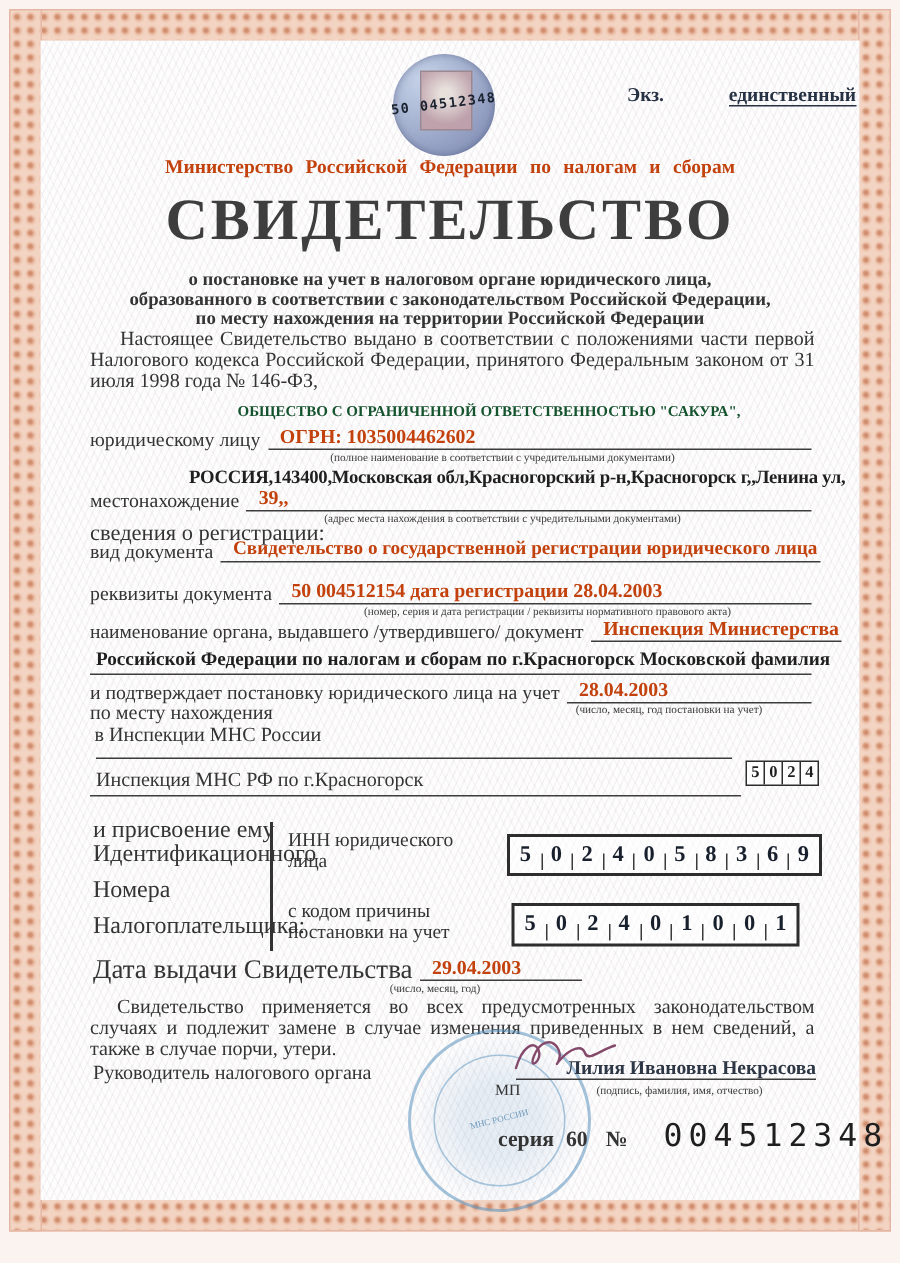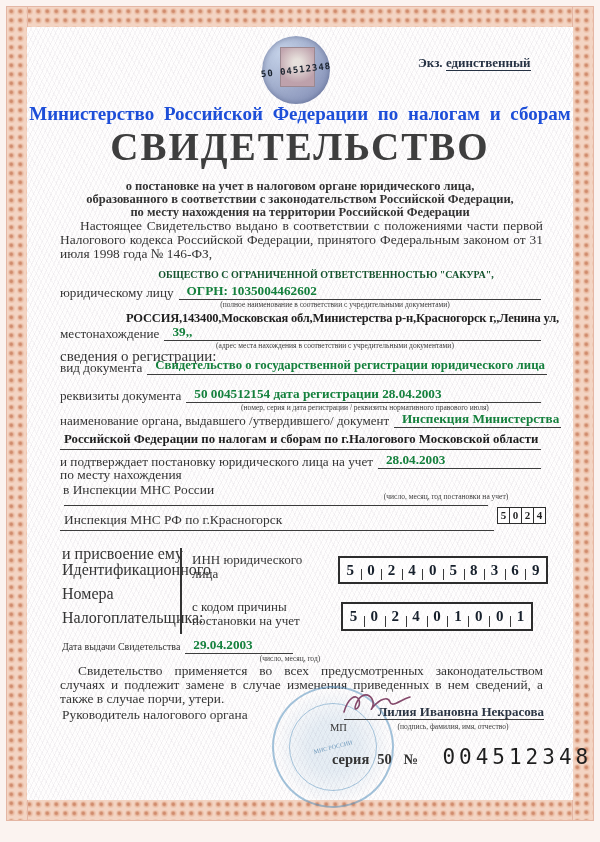--- a/index.html
+++ b/index.html
@@ -19,21 +19,21 @@
   .interior{position:absolute;left:27px;top:27px;right:27px;bottom:42px;background:
       repeating-linear-gradient(115deg, rgba(188,178,192,.14) 0 1px, transparent 1px 4px),
       repeating-linear-gradient(62deg, rgba(188,178,192,.10) 0 1px, transparent 1px 5px),
       #fefdfd;}
   .abs{position:absolute;}
   .ctr{width:100%;text-align:center;}
   .b{font-weight:bold;}
   .cap{position:absolute;font-size:7.5px;line-height:8px;color:#3c3c3c;text-align:center;}
   .row{position:absolute;display:flex;align-items:flex-end;font-size:13.2px;line-height:15px;}
   .row .lbl{white-space:nowrap;padding-right:5px;}
-  .row .val{flex:1;border-bottom:1px solid #3d3d3d;font-weight:bold;padding:0 2px 1px 8px;white-space:nowrap;color:#15803d;}
+  .row .val{flex:1;border-bottom:1px solid #3d3d3d;font-weight:bold;padding:0 2px 1px 8px;white-space:nowrap;color:#c2410c;}
   .uline{border-bottom:1px solid #3d3d3d;}
   
   .holo{position:absolute;left:262px;top:36px;width:68px;height:68px;border-radius:50%;
         background:
           radial-gradient(circle at 28% 25%, rgba(190,205,230,.9), rgba(150,165,200,.85) 45%, rgba(130,145,185,.9) 75%, rgba(110,125,165,.95)),
           radial-gradient(circle at 70% 70%, rgba(200,160,180,.5), transparent 55%);
         box-shadow: inset 0 0 6px rgba(60,70,110,.5);}
   .holo-square{position:absolute;left:18px;top:11px;width:33px;height:38px;background:
           radial-gradient(circle at 50% 40%, rgba(240,230,220,.85) 15%, rgba(193,160,168,.9) 70%);
           border:1px solid #9c8890;}
@@ -68,73 +68,73 @@
   <div class="band band-right"></div>
   <div class="interior"></div>
 
   <div class="holo">
     <div class="holo-square"></div>
     <div class="holo-num">50 04512348</div>
   </div>
 
   <div class="abs" style="left:418px;top:55px;font-size:13px;font-weight:bold;color:#263244;">
     <span>Экз.</span>
-    <span class="uline" style="border-color:#263244;">единственный</span>
-  </div>
-
-  <div class="abs ctr b" style="top:103px;font-size:19px;word-spacing:5px;color:#1d4ed8;">Министерство Российской Федерации по налогам и сборам</div>
+    <span class="uline" style="border-color:#263244;margin-left:40px;">единственный</span>
+  </div>
+
+  <div class="abs ctr b" style="top:103px;font-size:13px;word-spacing:5px;color:#c2410c;">Министерство Российской Федерации по налогам и сборам</div>
 
   <div class="abs ctr b" style="top:124px;font-size:39px;letter-spacing:2px;color:#3e3e3e;">СВИДЕТЕЛЬСТВО</div>
 
   <div class="abs ctr b" style="top:180px;font-size:12.5px;line-height:13px;">
     <div>о постановке на учет в налоговом органе юридического лица,</div>
     <div>образованного в соответствии с законодательством Российской Федерации,</div>
     <div>по месту нахождения на территории Российской Федерации</div>
   </div>
 
   <div class="abs" style="top:219px;left:60px;right:57px;font-size:13.4px;line-height:14.2px;text-align:justify;text-indent:20px;">Настоящее Свидетельство выдано в соответствии с положениями части первой Налогового кодекса Российской Федерации, принятого Федеральным законом от 31 июля 1998 года № 146-ФЗ,</div>
 
   <div class="abs b" style="top:269px;left:110px;right:58px;text-align:center;font-size:10px;white-space:nowrap;color:#14532d;">ОБЩЕСТВО С ОГРАНИЧЕННОЙ ОТВЕТСТВЕННОСТЬЮ "САКУРА",</div>
   <div class="row" style="top:283px;left:60px;right:59px;">
     <span class="lbl">юридическому лицу</span>
     <span class="val">ОГРН: 1035004462602</span>
   </div>
   <div class="cap" style="top:301px;left:130px;right:60px;">(полное наименование в соответствии с учредительными документами)</div>
 
-  <div class="abs b" style="top:311px;left:126px;right:58px;text-align:center;font-size:12.5px;letter-spacing:-0.2px;white-space:nowrap;color:#1f1f1f;">РОССИЯ,143400,Московская обл,Министерства р-н,Красногорск г,,Ленина ул,</div>
+  <div class="abs b" style="top:311px;left:126px;right:58px;text-align:center;font-size:12.5px;letter-spacing:-0.2px;white-space:nowrap;color:#1f1f1f;">РОССИЯ,143400,Московская обл,Красногорский р-н,Красногорск г,,Ленина ул,</div>
   <div class="row" style="top:324px;left:60px;right:59px;">
     <span class="lbl">местонахождение</span>
     <span class="val">39,,</span>
   </div>
   <div class="cap" style="top:342px;left:130px;right:60px;">(адрес места нахождения в соответствии с учредительными документами)</div>
 
   <div class="abs" style="top:348px;left:60px;font-size:15px;">сведения о регистрации:</div>
 
   <div class="row" style="top:358px;left:60px;right:59px;">
     <span class="lbl">вид документа</span>
     <span class="val" style="font-size:12.8px;">Свидетельство о государственной регистрации юридического лица</span>
   </div>
 
   <div class="row" style="top:386px;left:60px;right:59px;">
     <span class="lbl">реквизиты документа</span>
     <span class="val">50 004512154 дата регистрации 28.04.2003</span>
   </div>
-  <div class="cap" style="top:404px;left:190px;right:60px;">(номер, серия и дата регистрации / реквизиты нормативного правового июля)</div>
+  <div class="cap" style="top:404px;left:190px;right:60px;">(номер, серия и дата регистрации / реквизиты нормативного правового акта)</div>
 
   <div class="row" style="top:411px;left:60px;right:59px;">
     <span class="lbl" style="font-size:13px;">наименование органа, выдавшего /утвердившего/ документ</span>
     <span class="val">Инспекция Министерства</span>
   </div>
-  <div class="abs b uline" style="top:432px;left:60px;right:59px;font-size:12.8px;padding:0 2px 2px 4px;white-space:nowrap;color:#1f1f1f;">Российской Федерации по налогам и сборам по г.Налогового Московской области</div>
+  <div class="abs b uline" style="top:432px;left:60px;right:59px;font-size:12.8px;padding:0 2px 2px 4px;white-space:nowrap;color:#1f1f1f;">Российской Федерации по налогам и сборам по г.Красногорск Московской фамилия</div>
 
   <div class="row" style="top:452px;left:60px;right:59px;">
     <span class="lbl">и подтверждает постановку юридического лица на учет</span>
     <span class="val">28.04.2003</span>
   </div>
-  <div class="cap" style="top:469px;left:352px;right:60px;margin-top:24px;">(число, месяц, год постановки на учет)</div>
+  <div class="cap" style="top:469px;left:352px;right:60px;">(число, месяц, год постановки на учет)</div>
   <div class="abs" style="top:467px;left:60px;font-size:13.4px;">по месту нахождения</div>
   <div class="abs" style="top:482px;left:63px;font-size:13.4px;">в Инспекции МНС России</div>
 
   <div class="abs" style="top:505px;left:64px;width:424px;border-top:1.5px solid #3b3b3b;"></div>
   <div class="codebox" style="left:497px;top:507px;">
     <span class="c">5</span>
     <span class="c">0</span>
     <span class="c">2</span>
     <span class="c">4</span>
   </div>
@@ -169,21 +169,21 @@
     <span class="d">2</span>
     <span class="d">4</span>
     <span class="d">0</span>
     <span class="d">1</span>
     <span class="d">0</span>
     <span class="d">0</span>
     <span class="d">1</span>
   </div>
 
   <div class="row" style="top:637px;left:62px;">
-    <span class="lbl" style="font-size:10px;">Дата выдачи Свидетельства</span>
+    <span class="lbl" style="font-size:18px;">Дата выдачи Свидетельства</span>
     <span class="val" style="flex:none;width:98px;">29.04.2003</span>
   </div>
   <div class="cap" style="top:655px;left:240px;width:100px;">(число, месяц, год)</div>
 
   <div class="abs" style="top:664px;left:60px;right:57px;font-size:13.4px;line-height:13.8px;text-align:justify;text-indent:18px;">Свидетельство применяется во всех предусмотренных законодательством случаях и подлежит замене в случае изменения приведенных в нем сведений, а также в случае порчи, утери.</div>
 
   <div class="abs" style="top:707px;left:62px;font-size:13.4px;">Руководитель налогового органа</div>
 
   <div class="stamp">
     <span class="stamp-txt">МНС РОССИИ</span>
@@ -193,17 +193,17 @@
     <path d="M4 22 C8 8, 16 3, 19 10 C22 17, 12 24, 16 14 C20 4, 28 2, 32 9 C36 16, 28 23, 33 17 C40 9, 48 6, 50 12 C52 18, 60 10, 70 7" fill="none" stroke="#84496b" stroke-width="1.6" stroke-linecap="round"></path>
   </svg>
 
   <div class="abs b" style="top:704px;left:350px;right:56px;text-align:right;font-size:13px;color:#2c3644;">Лилия Ивановна Некрасова</div>
   <div class="abs" style="top:719px;left:344px;right:56px;border-top:1px solid #3a3a3a;"></div>
   <div class="abs" style="top:722px;left:330px;font-size:10.5px;">МП</div>
   <div class="cap" style="top:723px;left:368px;width:170px;">(подпись, фамилия, имя, отчество)</div>
 
   <div class="abs" style="top:745px;left:332px;right:55px;display:flex;align-items:baseline;">
     <span class="b" style="font-size:14.5px;">серия</span>
-    <span class="b" style="font-size:14.5px;margin-left:8px;">50</span>
+    <span class="b" style="font-size:14.5px;margin-left:8px;">60</span>
     <span class="b" style="font-size:14.5px;margin-left:12px;">№</span>
     <span class="serial-num" style="margin-left:24px;text-align:right;">004512348</span>
   </div>
 </div>
 
 </body></html>

